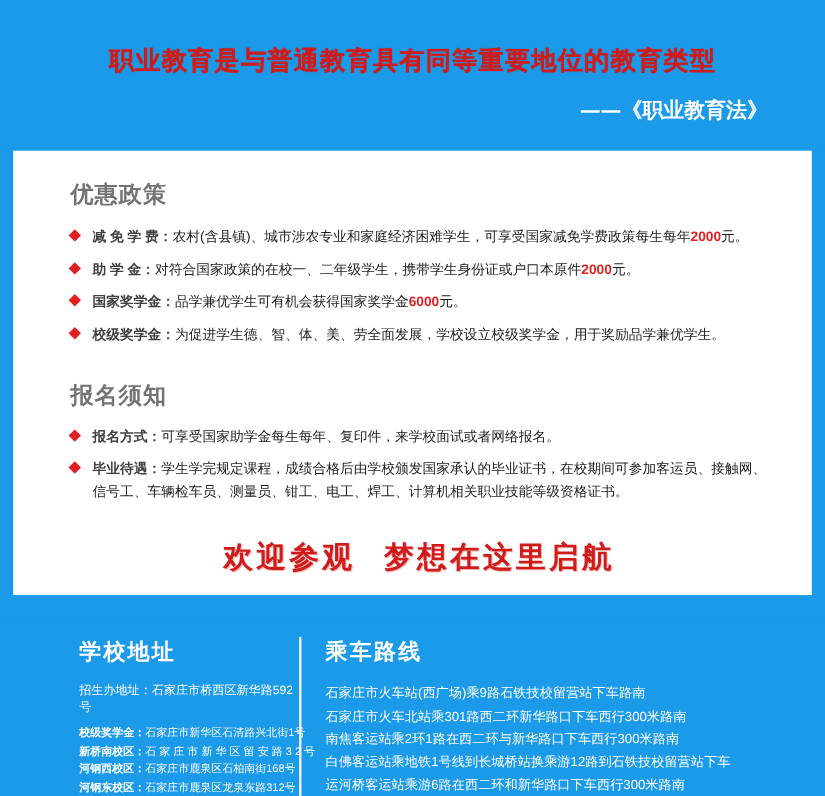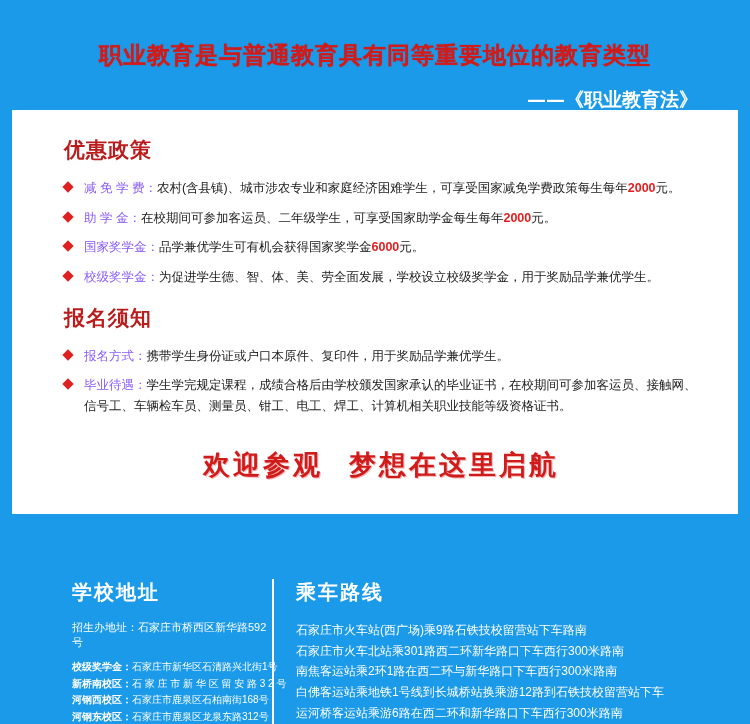--- a/index.html
+++ b/index.html
@@ -11,21 +11,21 @@
   }
   .page {
     position: relative;
     width: 750px; height: 724px;
     background: #1a9ae8;
   }
 
   
   .banner {
     position: relative;
-    height: 110px;
+    height: 137px;
     background: #1a9ae8;
     padding-top: 40px;
     text-align: center;
   }
   .banner-title {
     color: #d01b1b;
     font-family: "DejaVu Serif", serif;
     font-weight: bold;
     font-size: 23px;
     letter-spacing: 1px;
@@ -44,46 +44,46 @@
   
   .body-panel {
     position: relative;
     margin: 0 12px;
     background: #ffffff;
     height: 404px;
     padding: 26px 40px 0 52px;
   }
 
   .sec-title {
-    color: #b91c1c;
+    color: #737373;
     font-family: Liberation Mono, monospace;
     font-weight: bold;
     font-size: 21px;
     letter-spacing: 1px;
     margin-bottom: 14px;
   }
-  .sec-title.second { margin-top: 16px; }
+  .sec-title.second { margin-top: 30px; }
 
   ul.bullets { list-style: none; }
   ul.bullets li {
     position: relative;
     padding-left: 20px;
     margin-bottom: 9px;
     font-size: 12.5px;
     line-height: 1.65;
     color: #1b1b1b;
   }
   ul.bullets li .dia {
     position: absolute;
     left: 0; top: 5px;
     width: 8px; height: 8px;
     background: #e02020;
     transform: rotate(45deg);
   }
-  .lbl { font-weight: normal; color: #8b5cf6; }
+  .lbl { font-weight: bold; color: #404040; }
   .hi { color: #e02020; font-weight: bold; }
 
   
   .slogan {
     text-align: center;
     padding: 22px 0 8px;
     background: #ffffff;
   }
   .slogan span {
     color: #d01b1b;
@@ -162,37 +162,37 @@
   <div class="body-panel">
 
     <div class="sec-title">优惠政策</div>
     <ul class="bullets">
       <li>
         <span class="dia"></span>
         <span class="lbl">减 免 学 费：</span><span>农村(含县镇)、城市涉农专业和家庭经济困难学生，可享受国家减免学费政策每生每年</span><span class="hi">2000</span><span>元。</span>
       </li>
       <li>
         <span class="dia"></span>
-        <span class="lbl">助  学  金：</span><span>在校期间可参加客运员、二年级学生，可享受国家助学金每生每年</span><span class="hi">2000</span><span>元。</span>
+        <span class="lbl">助  学  金：</span><span>对符合国家政策的在校一、二年级学生，携带学生身份证或户口本原件</span><span class="hi">2000</span><span>元。</span>
       </li>
       <li>
         <span class="dia"></span>
         <span class="lbl">国家奖学金：</span><span>品学兼优学生可有机会获得国家奖学金</span><span class="hi">6000</span><span>元。</span>
       </li>
       <li>
         <span class="dia"></span>
         <span class="lbl">校级奖学金：</span><span>为促进学生德、智、体、美、劳全面发展，学校设立校级奖学金，用于奖励品学兼优学生。</span><span class="hi"></span><span></span>
       </li>
     </ul>
 
     <div class="sec-title second">报名须知</div>
     <ul class="bullets">
       <li>
         <span class="dia"></span>
-        <span class="lbl">报名方式：</span><span>携带学生身份证或户口本原件、复印件，用于奖励品学兼优学生。</span>
+        <span class="lbl">报名方式：</span><span>可享受国家助学金每生每年、复印件，来学校面试或者网络报名。</span>
       </li>
       <li>
         <span class="dia"></span>
         <span class="lbl">毕业待遇：</span><span>学生学完规定课程，成绩合格后由学校颁发国家承认的毕业证书，在校期间可参加客运员、接触网、信号工、车辆检车员、测量员、钳工、电工、焊工、计算机相关职业技能等级资格证书。</span>
       </li>
     </ul>
 
     <div class="slogan">
       <span>欢迎参观</span><span class="gap"></span><span>梦想在这里启航</span>
     </div>

